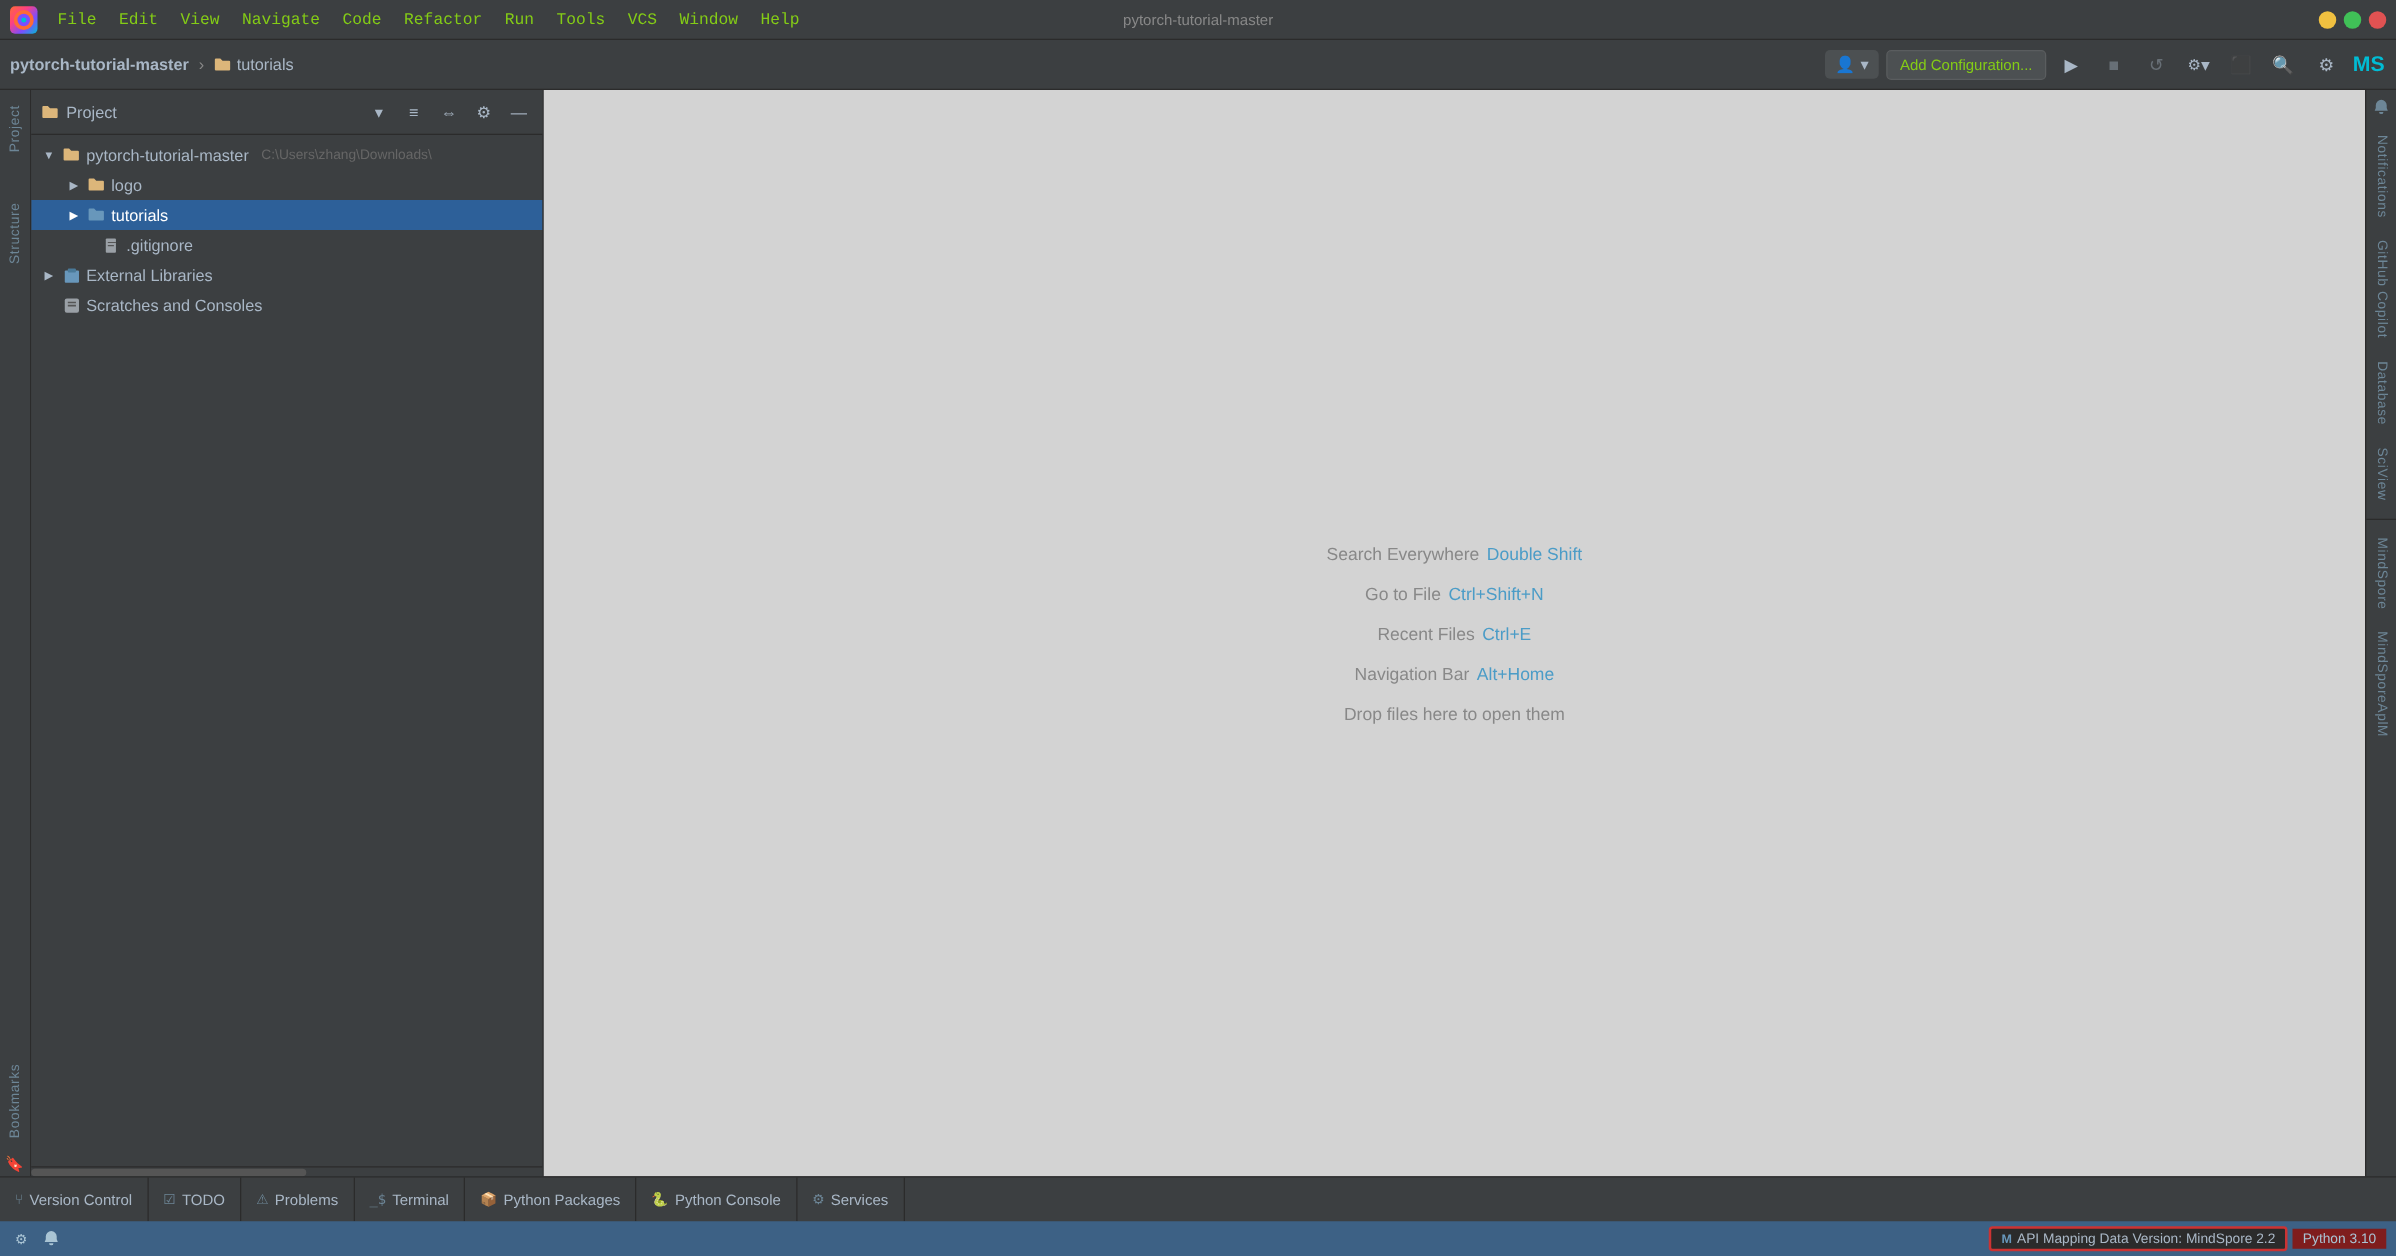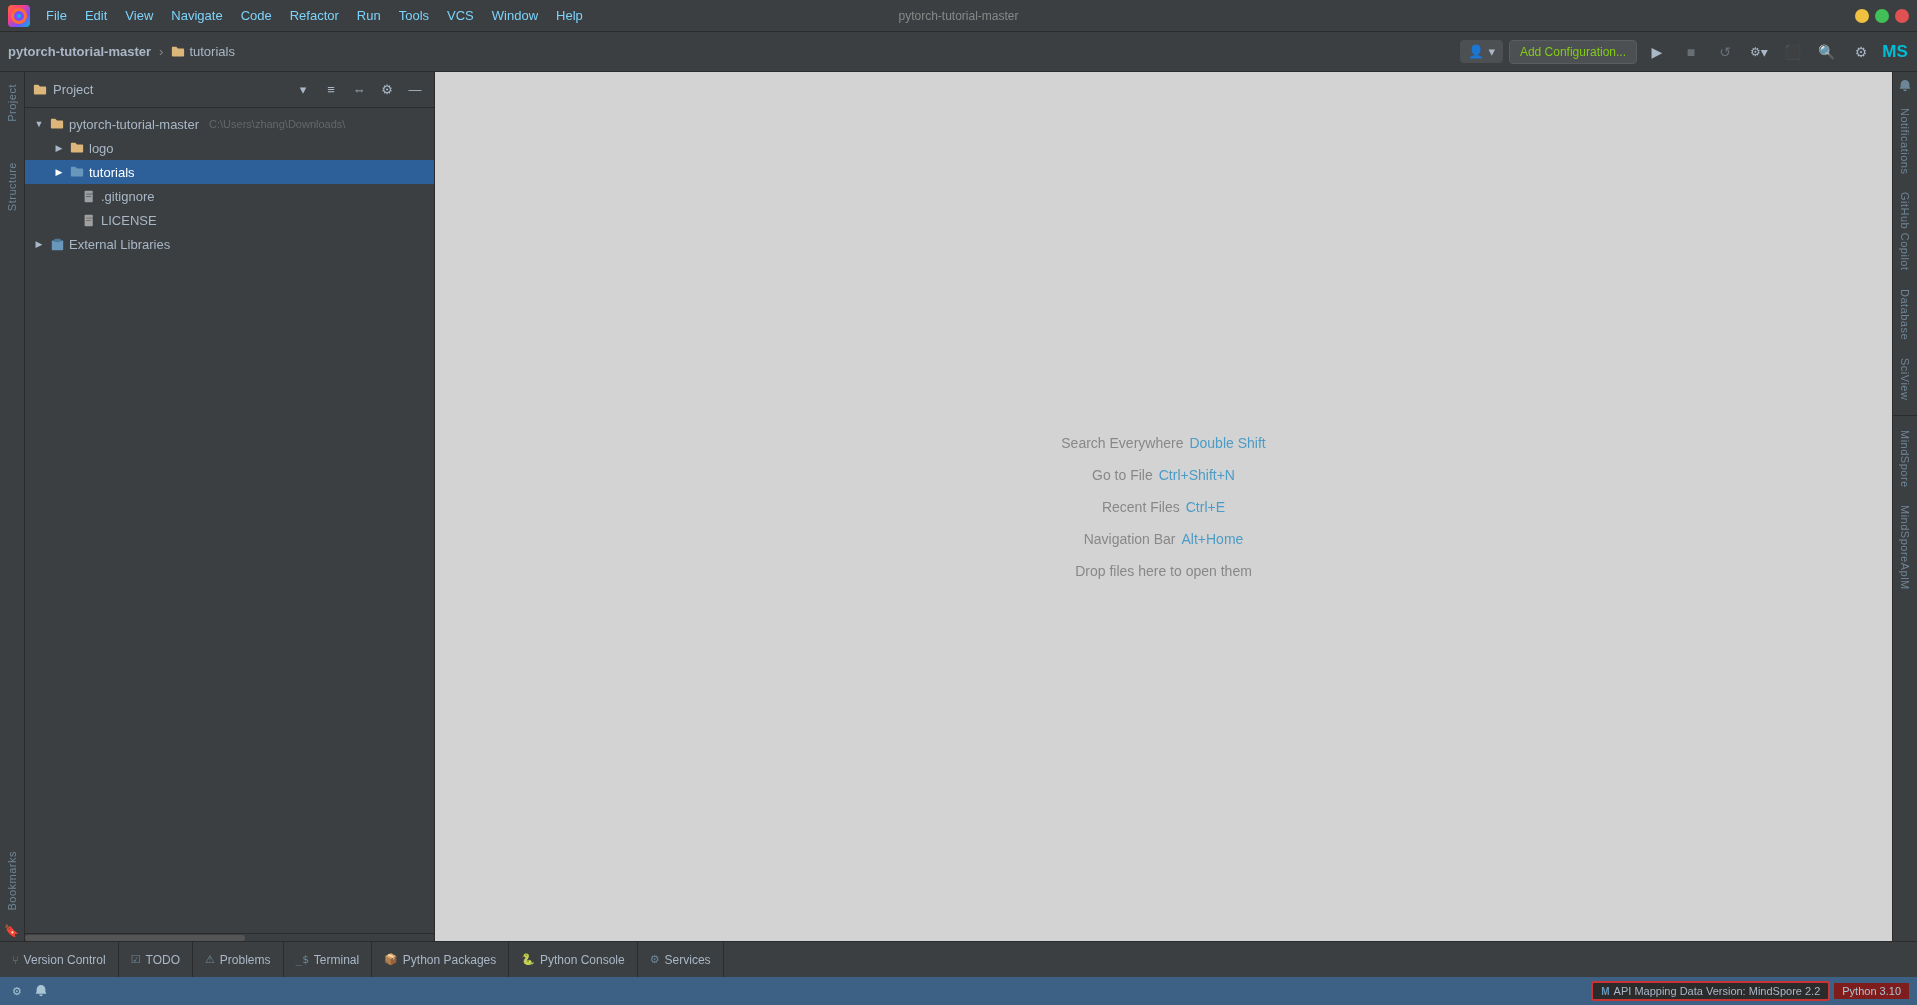--- a/index.html
+++ b/index.html
@@ -38,23 +38,24 @@
       color: white;
       font-weight: bold;
     }
     #title-bar .menu-bar {
       display: flex;
       gap: 2px;
       flex: 1;
     }
     #title-bar .menu-item {
       padding: 2px 8px;
-      color: #7dd3fc;
+      color: #84cc16;
       cursor: pointer;
       border-radius: 3px;
+      font-family: Liberation Mono, monospace;
     }
     #title-bar .window-title {
       position: absolute;
       left: 50%;
       transform: translateX(-50%);
       color: #888;
       font-size: 12px;
     }
     #title-bar .window-controls {
       display: flex;
@@ -552,45 +553,44 @@
         <div class="file-icon file-icon-gray">
           <svg width="13" height="13" viewBox="0 0 16 16" fill="#9aa0a6">
               <rect x="2" y="1" width="10" height="14" rx="1" ry="1"></rect>
               <line x1="4" y1="5" x2="12" y2="5" stroke="#555" stroke-width="1"></line>
               <line x1="4" y1="8" x2="10" y2="8" stroke="#555" stroke-width="1"></line>
             </svg>
         </div>
         <span class="file-name">.gitignore</span>
       </div>
 
-      <div class="tree-item">
-        <div class="indent" style="width:28px;"></div>
-        <div class="expand-arrow"></div>
-        <div class="file-icon file-icon-license">
-          <svg width="13" height="13" viewBox="0 0 16 16" fill="#a0a0a0">
-              <rect x="2" y="1" width="10" height="14" rx="1" ry="1"></rect>
-              <line x1="4" y1="5" x2="12" y2="5" stroke="#666" stroke-width="1"></line>
-              <line x1="4" y1="8" x2="10" y2="8" stroke="#666" stroke-width="1"></line>
-            </svg>
-        </div>
-        <span class="file-name">LICENSE</span>
-      </div>
 
 
       <div class="tree-item">
         <div class="expand-arrow">▶</div>
         <div class="file-icon" style="color:#6897bb;">
           <svg width="13" height="13" viewBox="0 0 16 16" fill="#6897bb">
               <rect x="1" y="3" width="14" height="12" rx="1" ry="1"></rect>
               <rect x="4" y="1" width="8" height="4" rx="1" ry="1" fill="#4a7a99"></rect>
             </svg>
         </div>
         <span class="file-name">External Libraries</span>
       </div>
 
+      <div class="tree-item">
+        <div class="expand-arrow"></div>
+        <div class="file-icon" style="color:#9aa0a6;">
+          <svg width="13" height="13" viewBox="0 0 16 16" fill="#9aa0a6">
+              <rect x="1" y="1" width="14" height="14" rx="2" ry="2"></rect>
+              <line x1="4" y1="5" x2="12" y2="5" stroke="#555" stroke-width="1.5"></line>
+              <line x1="4" y1="8" x2="12" y2="8" stroke="#555" stroke-width="1.5"></line>
+            </svg>
+        </div>
+        <span class="file-name">Scratches and Consoles</span>
+      </div>
 
     </div>
 
     <div id="file-tree-hscroll">
       <div class="scroll-thumb"></div>
     </div>
   </div>
 
   <div id="main-content">
     <div id="editor-area">

